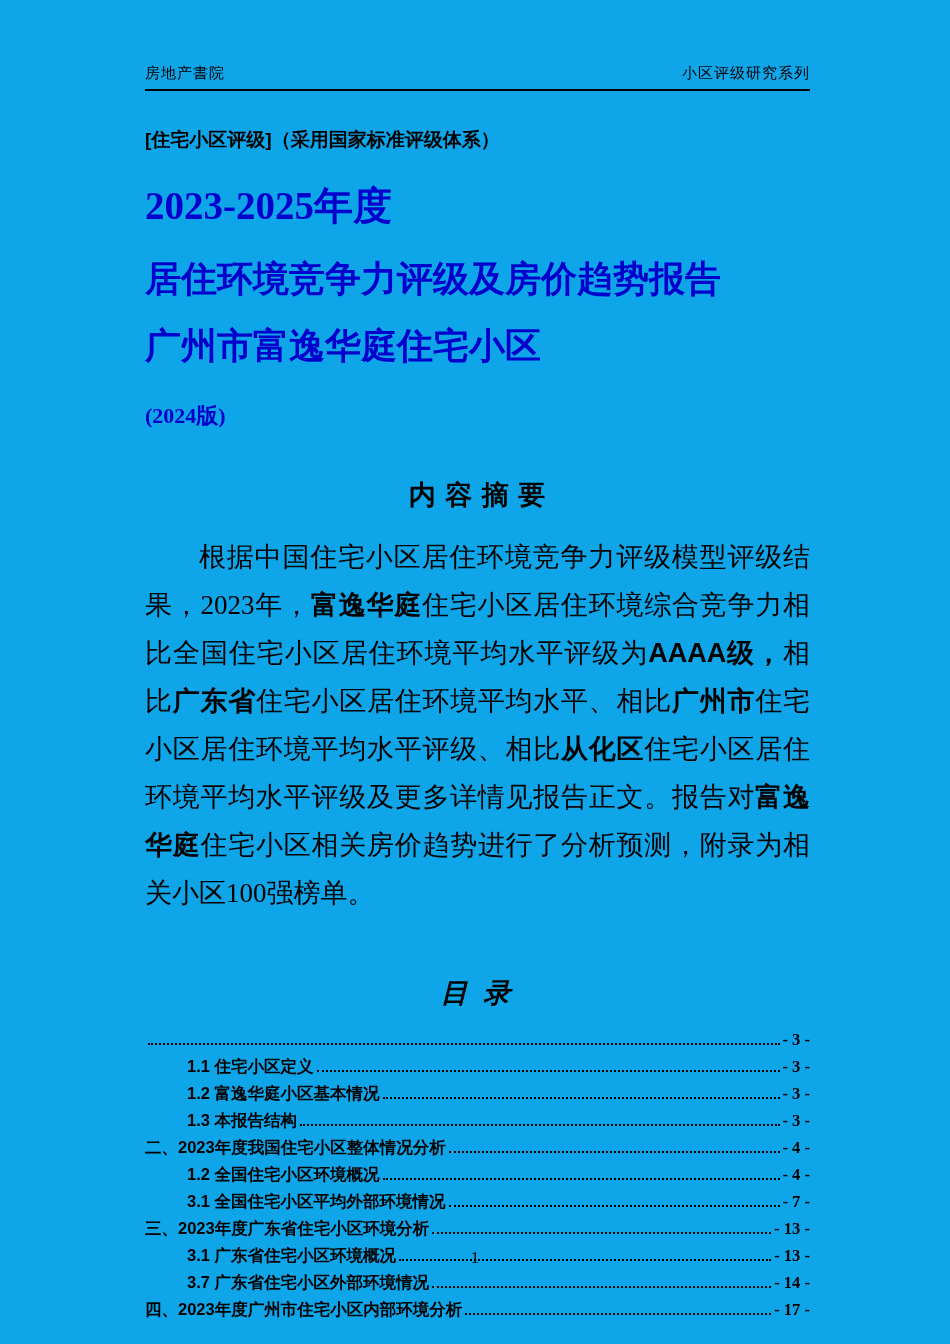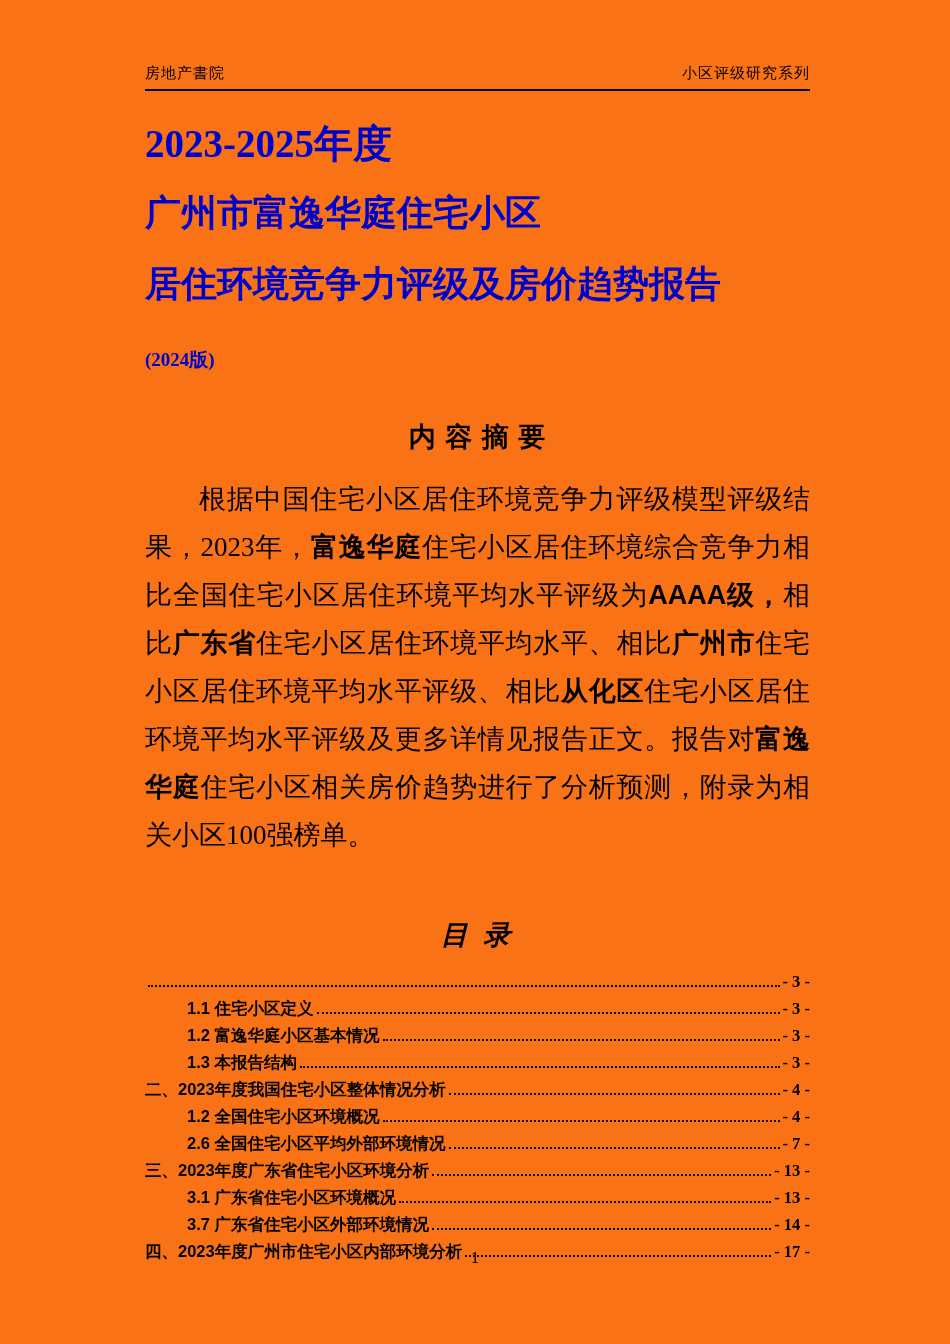--- a/index.html
+++ b/index.html
@@ -5,21 +5,21 @@
   * { margin: 0; padding: 0; box-sizing: border-box; }
   html, body { background: #ffffff; }
   body {
     width: 950px; height: 1344px;
     font-family: "Liberation Serif", serif;
     color: #000;
     position: relative;
   }
   .page {
     width: 950px; height: 1344px;
-    background: #f97316;
+    background: #0ea5e9;
     padding: 64px 140px 0 145px;
     position: relative;
   }
   
   .doc-header {
     display: flex; justify-content: space-between; align-items: flex-end;
     font-size: 15px; letter-spacing: 1px;
     padding-bottom: 6px;
   }
   .header-rule { border-top: 2.5px solid #000; }
@@ -32,21 +32,21 @@
   }
   
   .title {
     text-align: left;
     font-weight: bold;
     font-family: "Liberation Serif", serif;
   }
   .t1 { margin-top: 26px; font-size: 39px; }
   .t2 { margin-top: 18px; font-size: 36px; }
   .t3 { margin-top: 22px; font-size: 36px; }
-  .t4 { margin-top: 38px; font-size: 19px; }
+  .t4 { margin-top: 30px; font-size: 22px; }
   
   .section-heading {
     text-align: center;
     font-family: "Liberation Sans", sans-serif;
     font-weight: bold;
     font-size: 27px;
     color: #000;
     letter-spacing: 1px;
   }
   .summary-heading { margin-top: 46px; }
@@ -95,24 +95,25 @@
 <body>
 
 <div class="page">
 
   <header class="doc-header">
     <span>房地产書院</span>
     <span>小区评级研究系列</span>
   </header>
   <div class="header-rule"></div>
 
+  <div class="tag-line">[住宅小区评级]（采用国家标准评级体系）</div>
 
   <h1 class="title t1" style="color: rgb(0, 0, 204);">2023-2025年度</h1>
+  <h1 class="title t3" style="color: rgb(0, 0, 204);">居住环境竞争力评级及房价趋势报告</h1>
   <h1 class="title t2" style="color: rgb(0, 0, 204);">广州市富逸华庭住宅小区</h1>
-  <h1 class="title t3" style="color: rgb(0, 0, 204);">居住环境竞争力评级及房价趋势报告</h1>
   <h2 class="title t4" style="color: rgb(0, 0, 204);">(2024版)</h2>
 
   <h3 class="section-heading summary-heading">内 容 摘 要</h3>
 
   <p class="summary" id="summary-par"><span>根据中国住宅小区居住环境竞争力评级模型评级结果，2023年，</span><span class="seg-bold">富逸华庭</span><span>住宅小区居住环境综合竞争力相比全国住宅小区居住环境平均水平评级为</span><span class="seg-bold">AAAA级，</span><span>相比</span><span class="seg-bold">广东省</span><span>住宅小区居住环境平均水平、相比</span><span class="seg-bold">广州市</span><span>住宅小区居住环境平均水平评级、相比</span><span class="seg-bold">从化区</span><span>住宅小区居住环境平均水平评级及更多详情见报告正文。报告对</span><span class="seg-bold">富逸华庭</span><span>住宅小区相关房价趋势进行了分析预测，附录为相关小区100强榜单。</span></p>
 
   <h3 class="section-heading toc-heading">目 录</h3>
 
   <nav class="toc" id="toc">
       <div class="toc-row level1">
@@ -138,21 +139,21 @@
         <span class="toc-label">二、2023年度我国住宅小区整体情况分析</span>
         <span class="toc-dots"></span>
         <span class="toc-page">- 4 -</span>
       </div>
       <div class="toc-row level2">
         <span class="toc-label">1.2 全国住宅小区环境概况</span>
         <span class="toc-dots"></span>
         <span class="toc-page">- 4 -</span>
       </div>
       <div class="toc-row level2">
-        <span class="toc-label">2.6 全国住宅小区平均外部环境情况</span>
+        <span class="toc-label">3.1 全国住宅小区平均外部环境情况</span>
         <span class="toc-dots"></span>
         <span class="toc-page">- 7 -</span>
       </div>
       <div class="toc-row level1">
         <span class="toc-label">三、2023年度广东省住宅小区环境分析</span>
         <span class="toc-dots"></span>
         <span class="toc-page">- 13 -</span>
       </div>
       <div class="toc-row level2">
         <span class="toc-label">3.1 广东省住宅小区环境概况</span>

